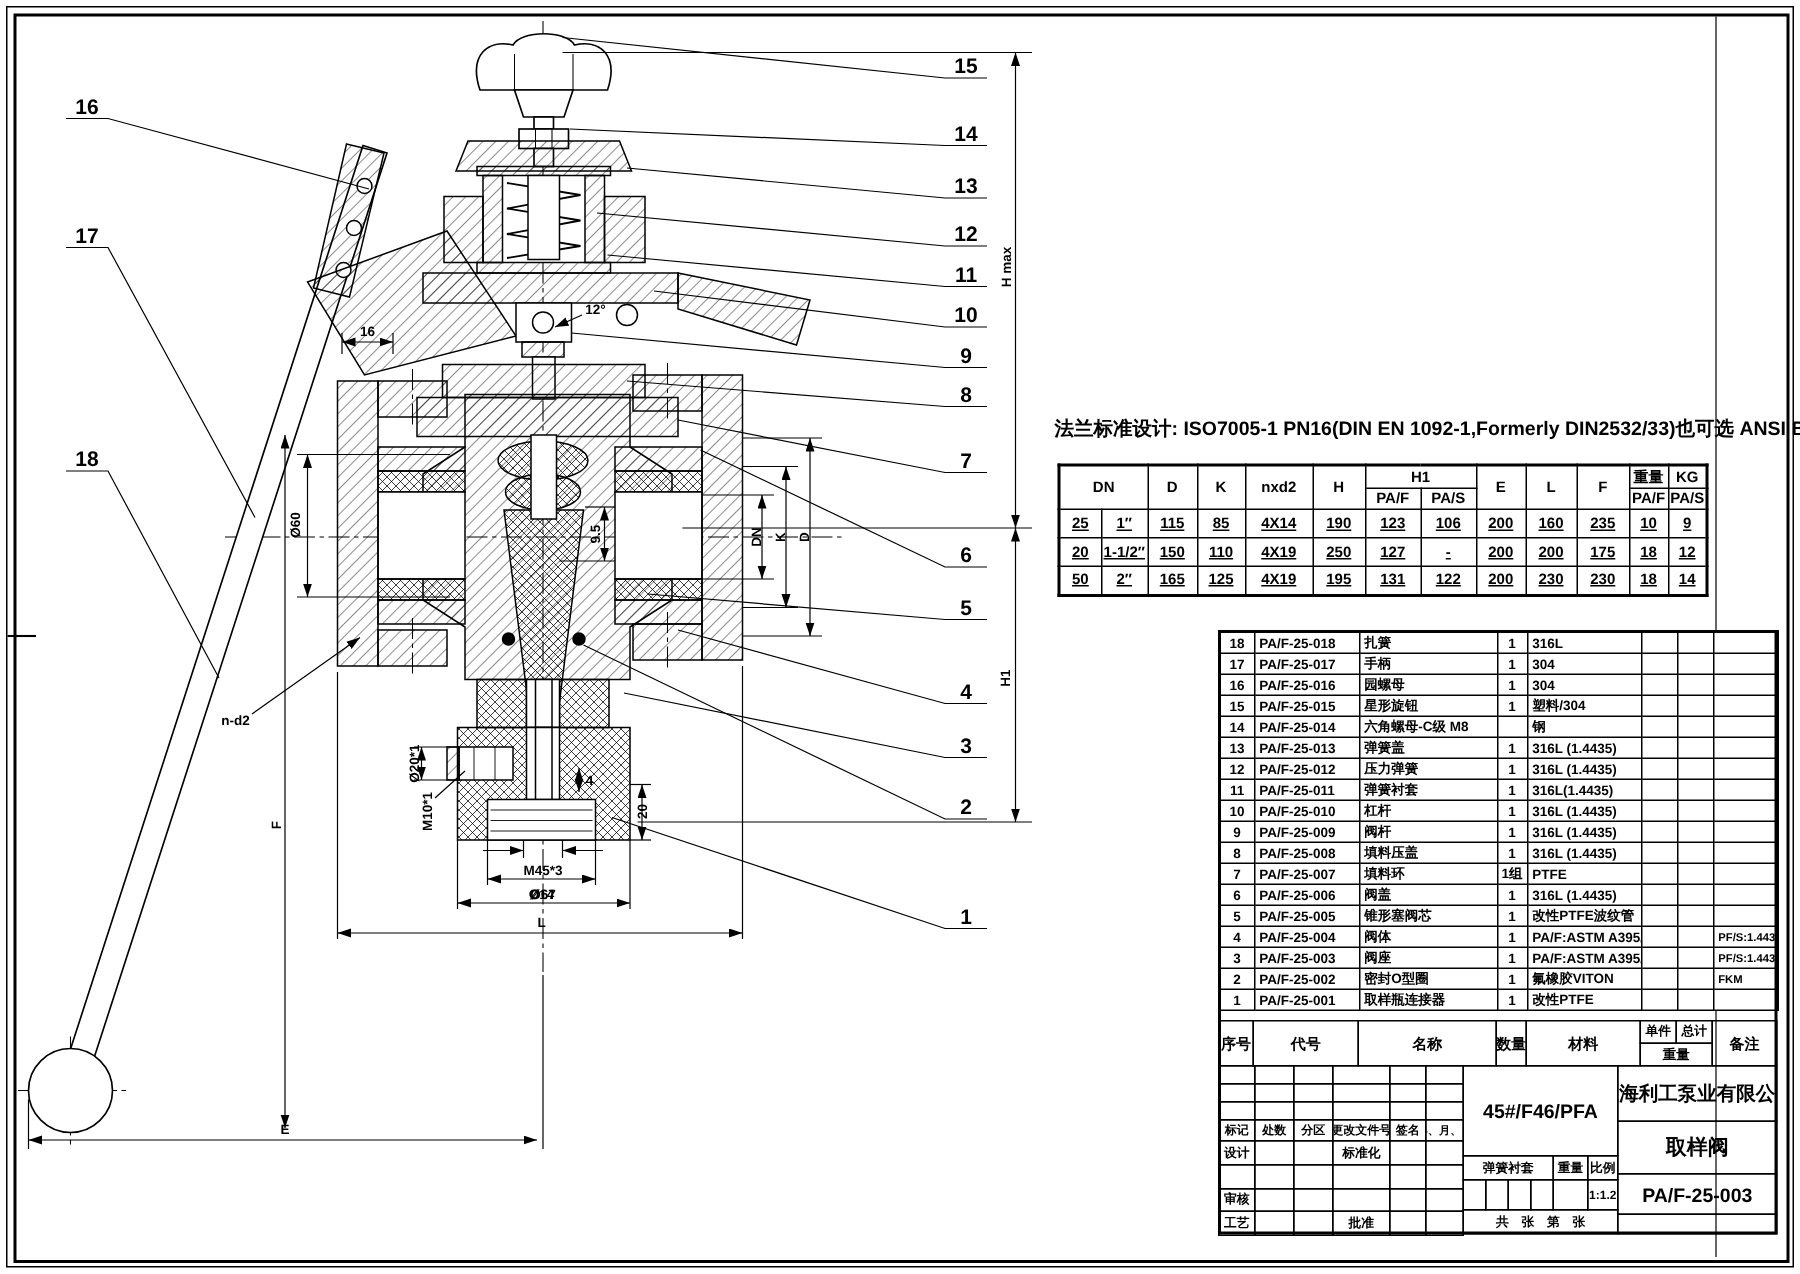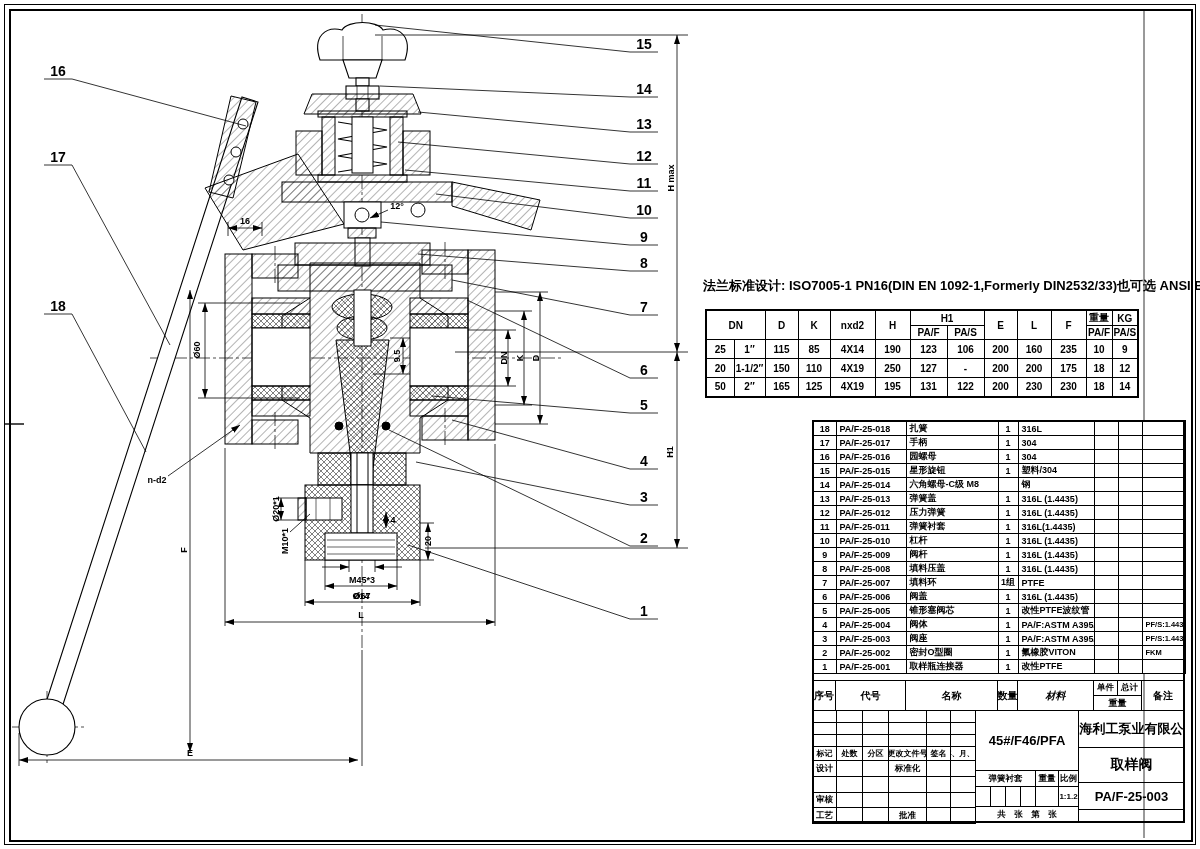--- a/index.html
+++ b/index.html
@@ -11,21 +11,21 @@
   .note{position:absolute;font-weight:bold;font-size:13px;white-space:nowrap;letter-spacing:0px;}
   .anno{position:absolute;font-weight:bold;font-size:9px;white-space:nowrap;
         transform:translate(-50%,-50%);}
   .anno.rot{transform:translate(-50%,-50%) rotate(-90deg);}
   .balloon{position:absolute;font-weight:bold;font-size:14px;transform:translate(-50%,-102%);}
   table.cad{position:absolute;border-collapse:collapse;table-layout:fixed;background:#fff;}
   table.cad td{border:1px solid #000;padding:0 1px;text-align:center;vertical-align:middle;
         font-weight:bold;overflow:hidden;white-space:nowrap;}
   #dim-table{left:705px;top:309px;width:432px;font-size:10px;border:2px solid #000;}
   #dim-table thead tr{height:14px;}
-  #dim-table tbody tr{height:19px;}
+  #dim-table tbody tr{height:19px;text-decoration:underline;}
   #bom-table{left:812px;top:420px;width:372px;font-size:9px;border-left:2px solid #000;border-right:2px solid #000;border-top:2px solid #000;}
   #bom-table tr{height:14px;}
   #bom-table td.l{text-align:left;padding-left:3px;}
   .tcell{position:absolute;box-sizing:border-box;border:1px solid #000;display:flex;
         align-items:center;justify-content:center;font-weight:bold;font-size:9px;
         white-space:nowrap;overflow:hidden;}
   .block-outline{position:absolute;box-sizing:border-box;border:2px solid #000;pointer-events:none;}
 </style>
 </head>
 <body>
@@ -518,21 +518,21 @@
           <td class="l" style="font-size: 7.5px;"></td>
         </tr>
       </tbody>
     </table>
 
   <div id="title-block">
       <div class="tcell" style="left: 812px; top: 680px; width: 24px; height: 31px; font-size: 10px;">序号</div>
       <div class="tcell" style="left: 835px; top: 680px; width: 71px; height: 31px; font-size: 10px;">代号</div>
       <div class="tcell" style="left: 905px; top: 680px; width: 93px; height: 31px; font-size: 10px;">名称</div>
       <div class="tcell" style="left: 997px; top: 680px; width: 21px; height: 31px; font-size: 10px;">数量</div>
-      <div class="tcell" style="left: 1017px; top: 680px; width: 77px; height: 31px; font-size: 10px; font-style: italic;">材料</div>
+      <div class="tcell" style="left: 1017px; top: 680px; width: 77px; height: 31px; font-size: 10px;">材料</div>
       <div class="tcell" style="left: 1093px; top: 680px; width: 25px; height: 16px; font-size: 8.5px;">单件</div>
       <div class="tcell" style="left: 1117px; top: 680px; width: 25px; height: 16px; font-size: 8.5px;">总计</div>
       <div class="tcell" style="left: 1093px; top: 695px; width: 49px; height: 16px; font-size: 9px;">重量</div>
       <div class="tcell" style="left: 1141px; top: 680px; width: 44px; height: 31px; font-size: 10px;">备注</div>
       <div class="tcell" style="left: 812px; top: 710px; width: 25px; height: 13px; font-size: 8px;"></div>
       <div class="tcell" style="left: 836px; top: 710px; width: 27px; height: 13px; font-size: 8px;"></div>
       <div class="tcell" style="left: 862px; top: 710px; width: 27px; height: 13px; font-size: 8px;"></div>
       <div class="tcell" style="left: 888px; top: 710px; width: 39px; height: 13px; font-size: 8px;"></div>
       <div class="tcell" style="left: 926px; top: 710px; width: 25px; height: 13px; font-size: 8px;"></div>
       <div class="tcell" style="left: 950px; top: 710px; width: 26px; height: 13px; font-size: 8px;"></div>

